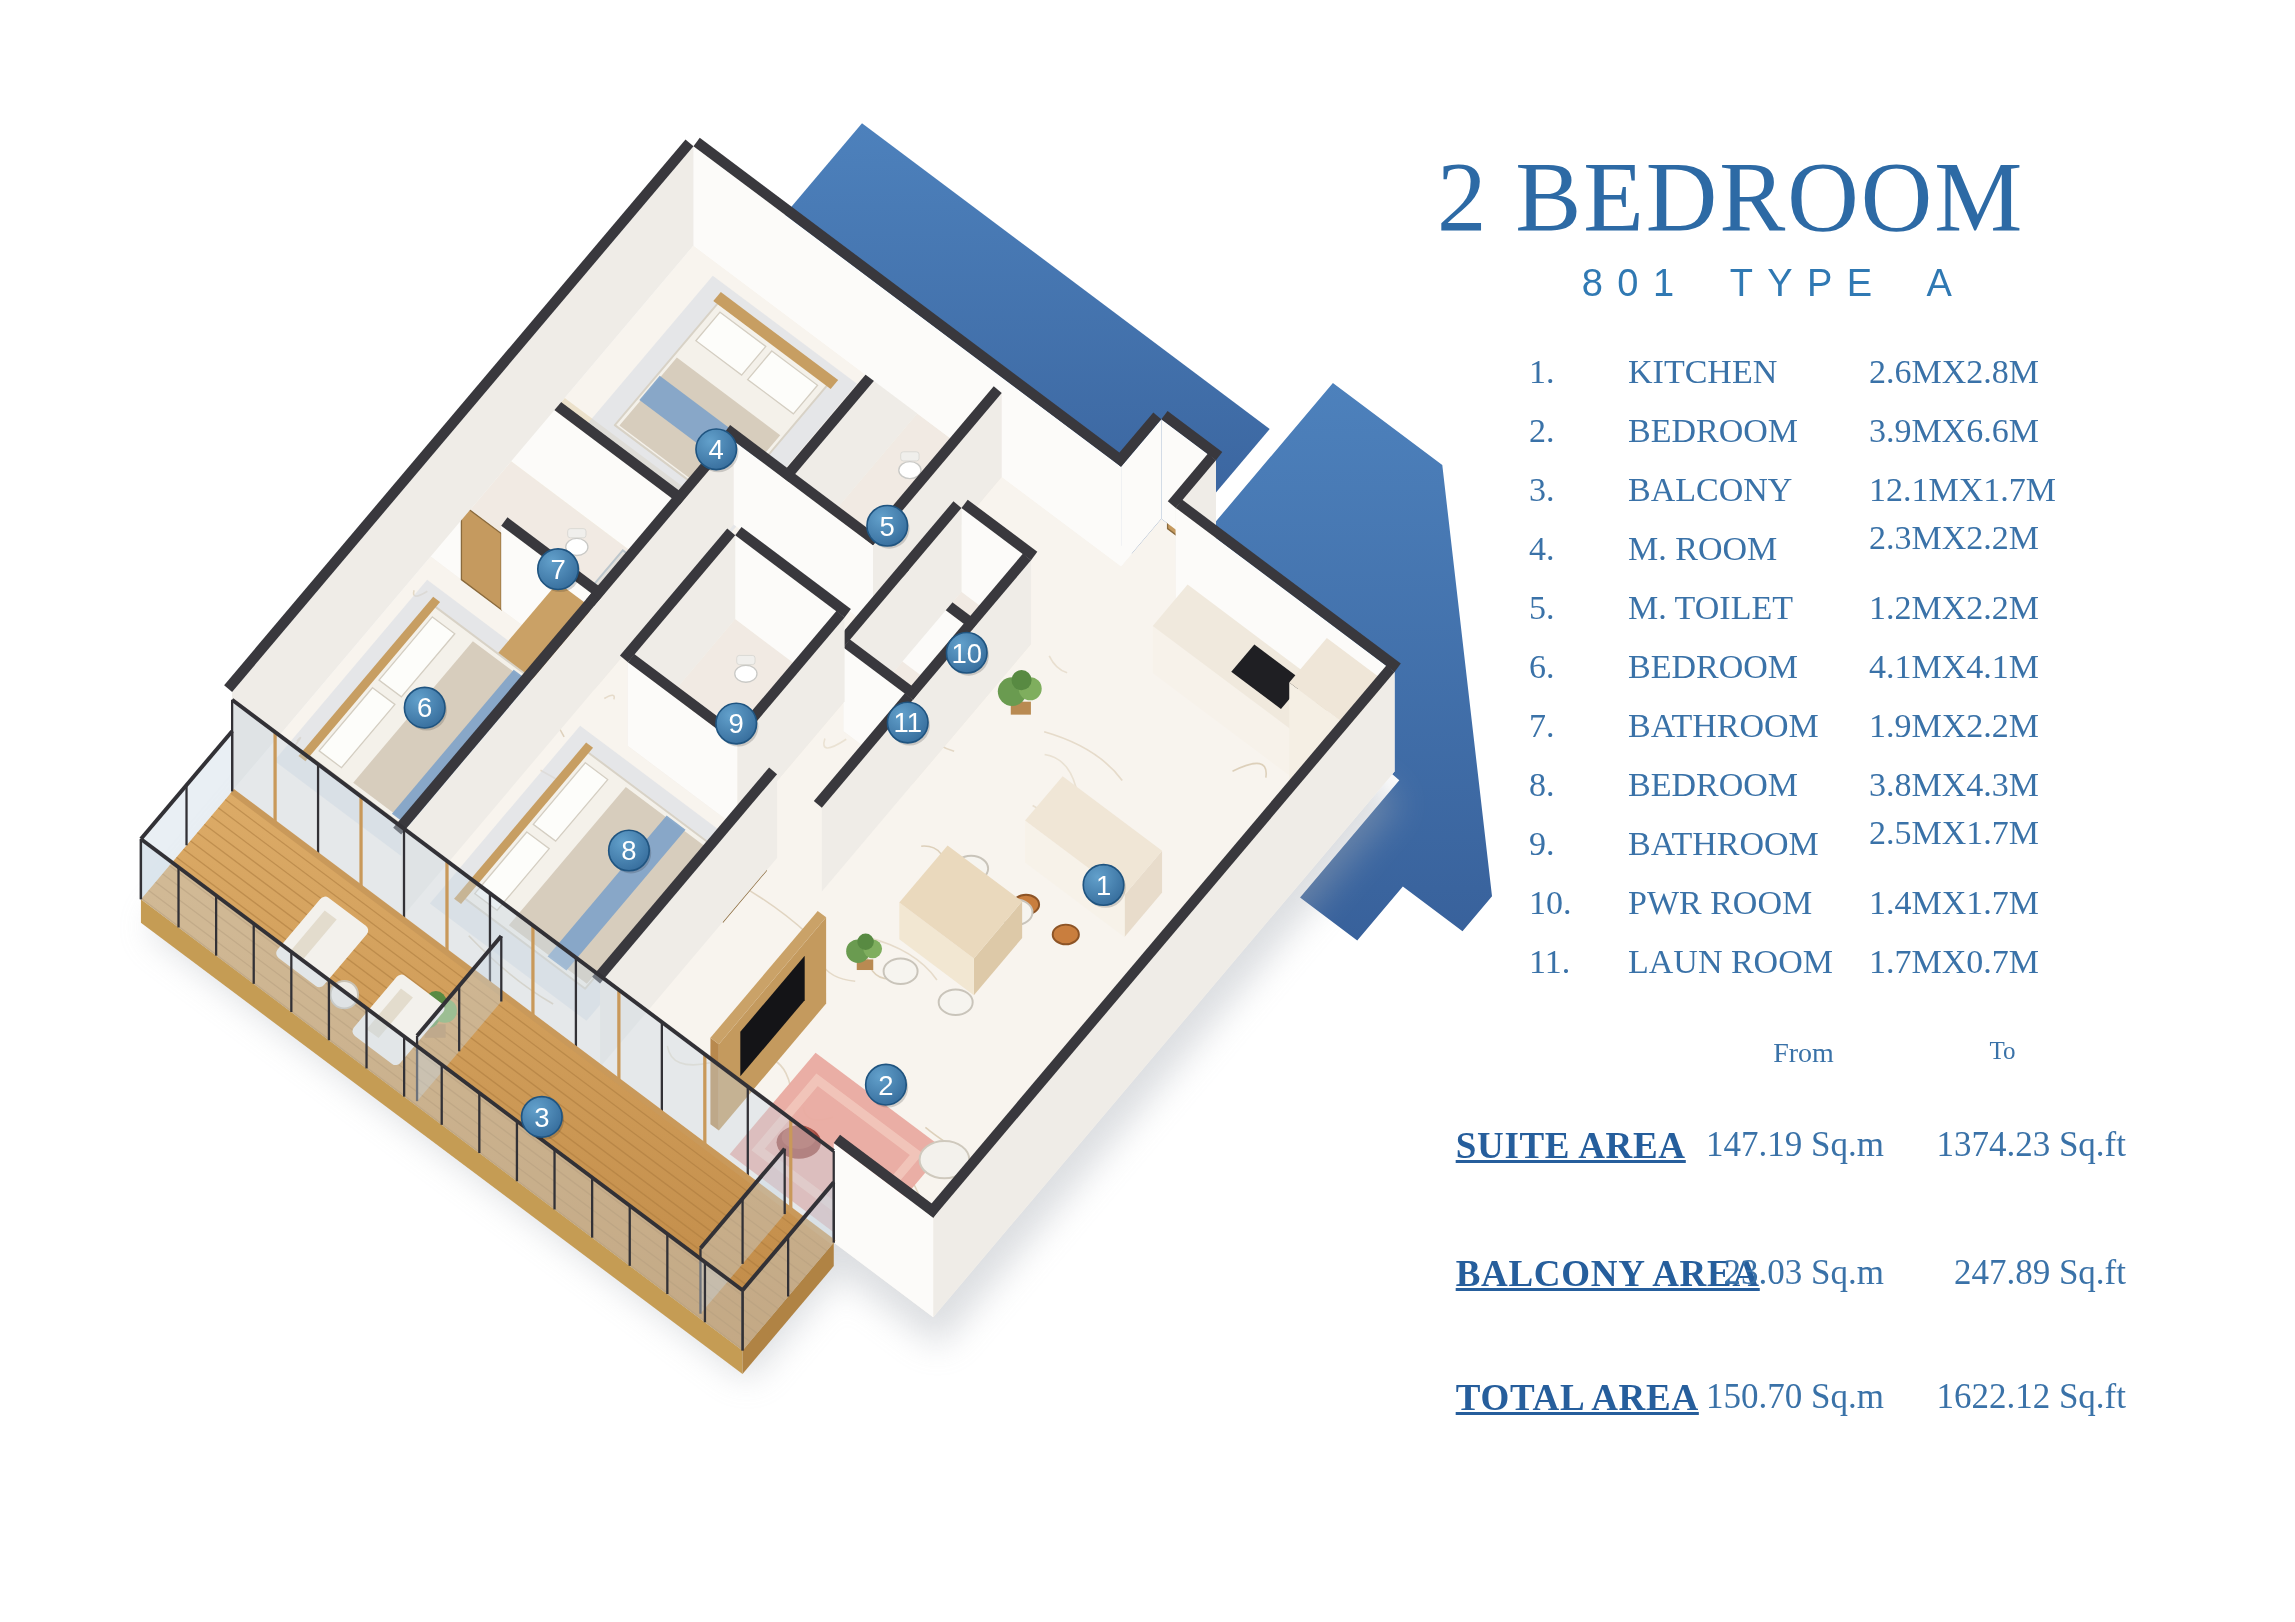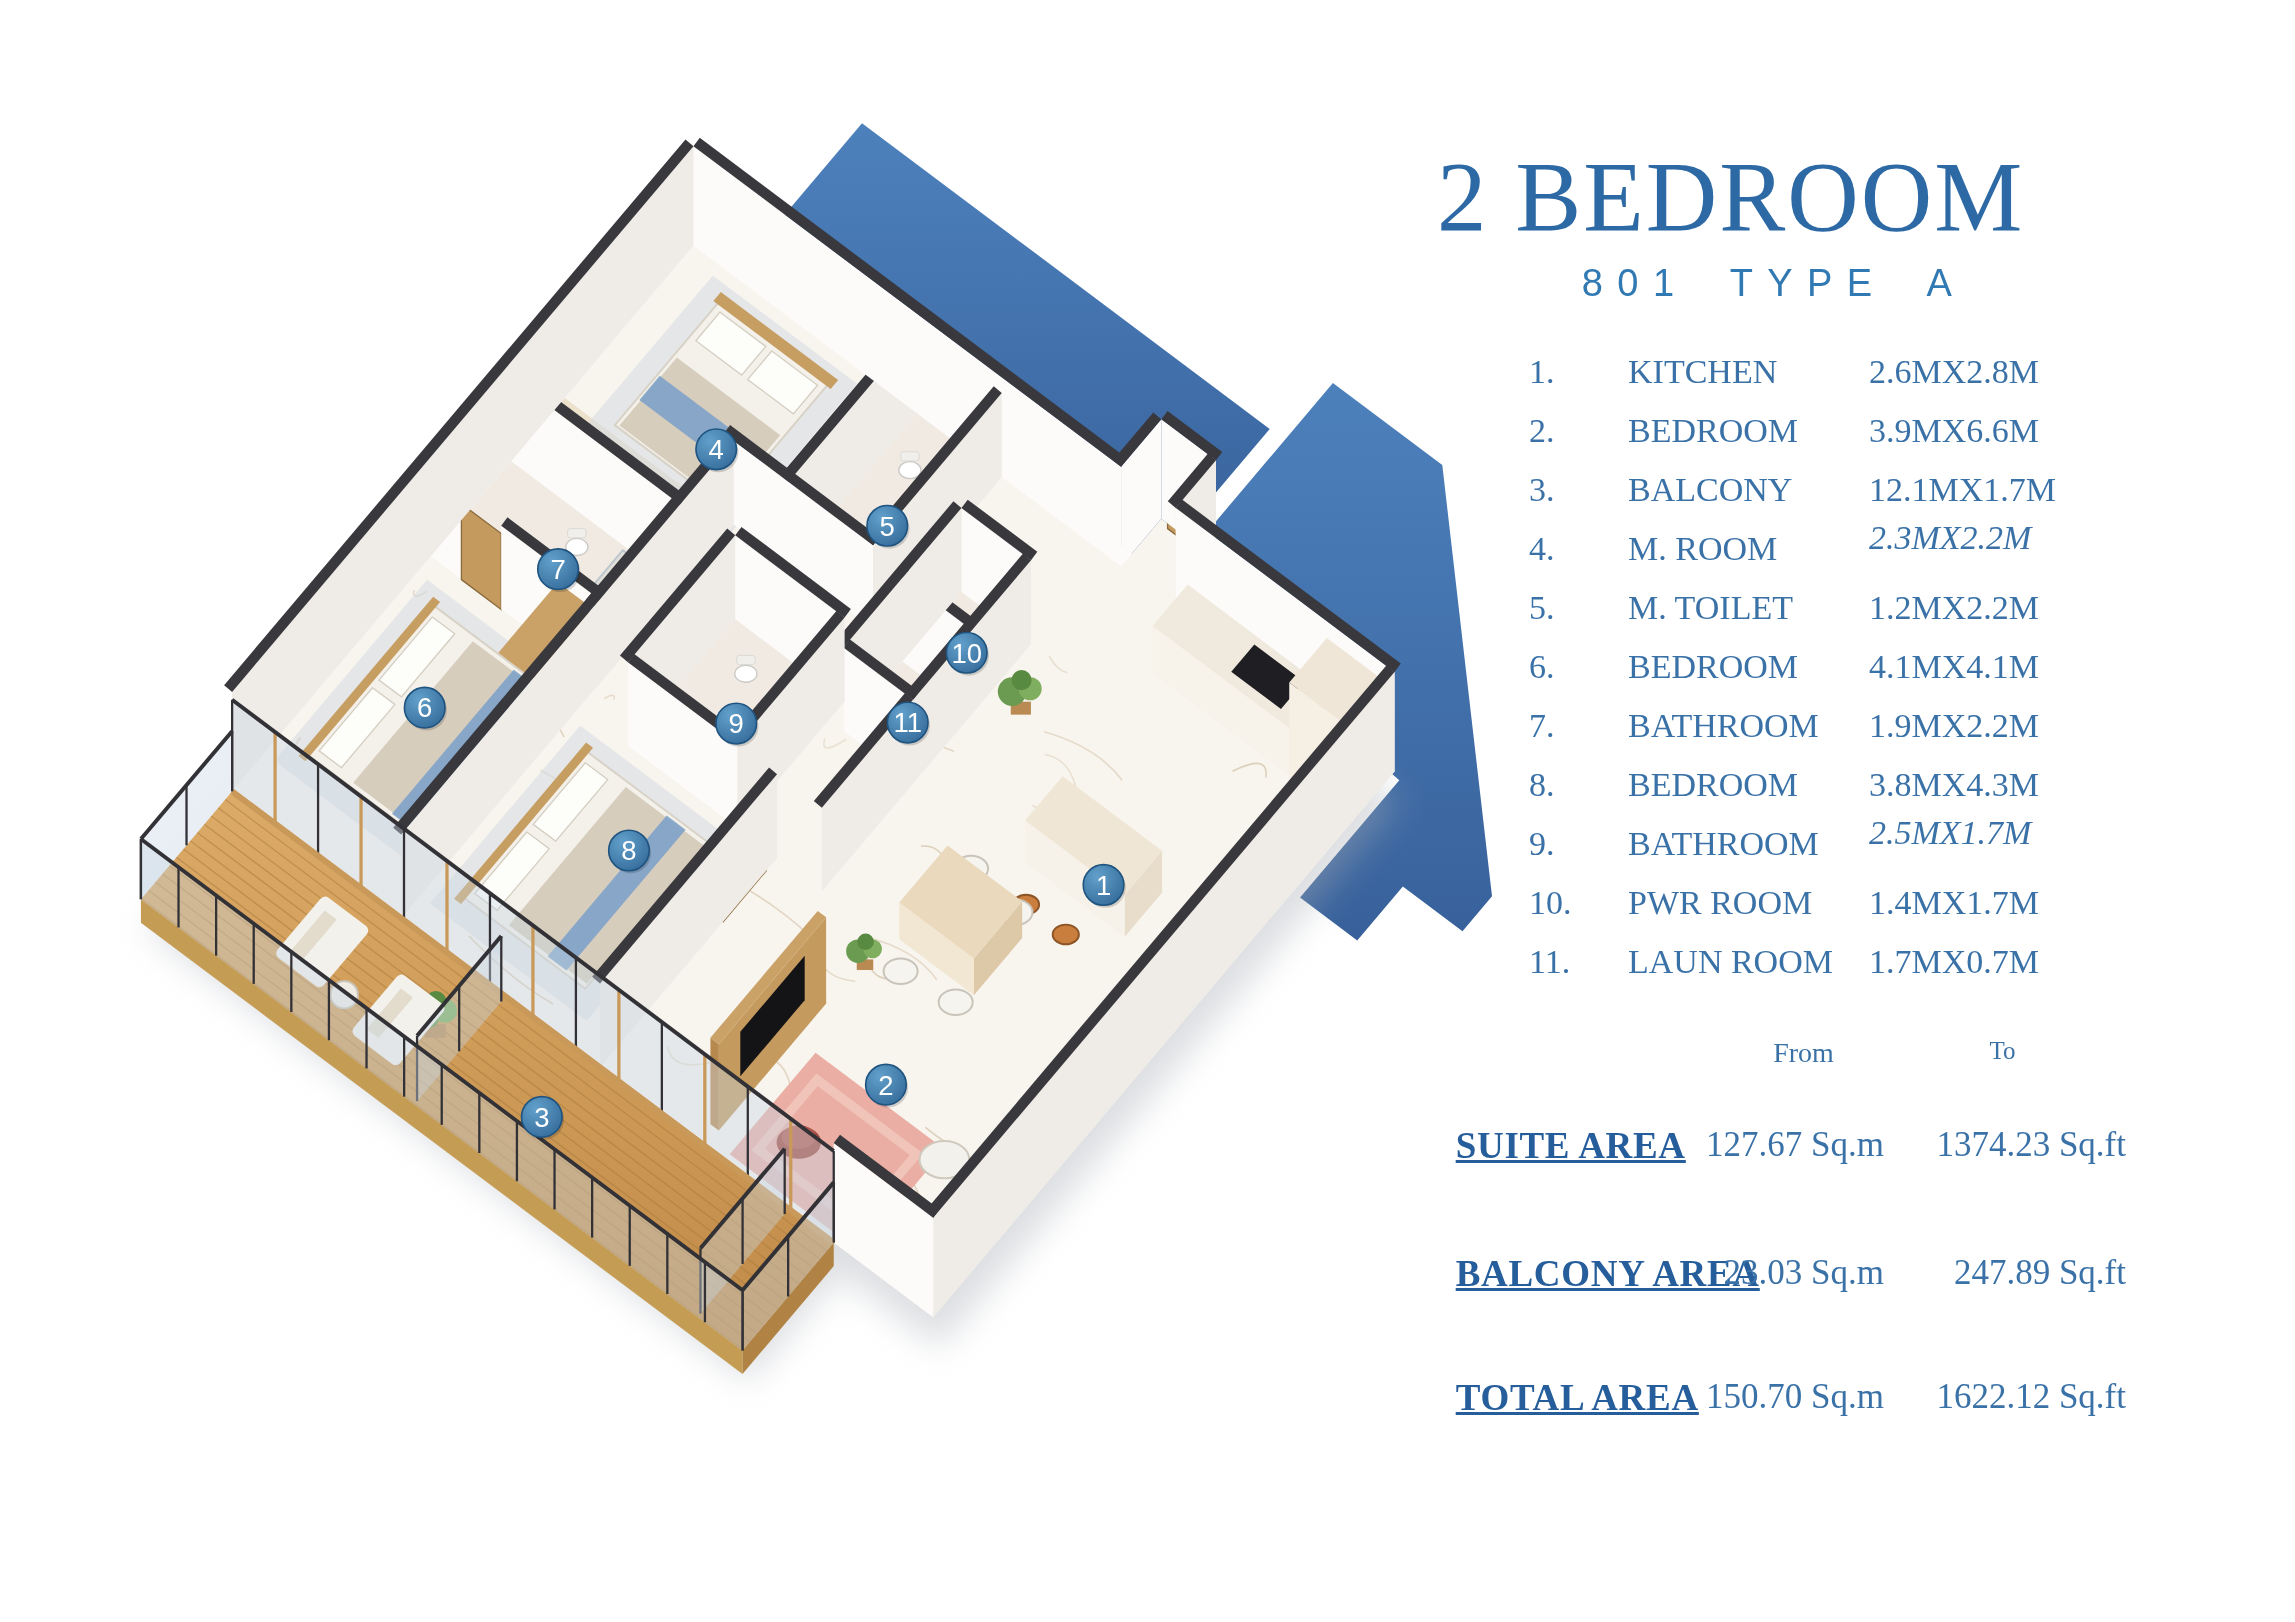--- a/index.html
+++ b/index.html
@@ -19,21 +19,21 @@
   .page-subtitle{
     position:absolute;left:1437px;top:262px;width:674px;
     font-family:"Liberation Sans",sans-serif;font-size:38px;font-weight:400;
     color:#3079b3;text-align:center;letter-spacing:14.4px;word-spacing:17px;
   }
   .room-list{position:absolute;left:1529px;top:342px;width:531px;}
   .room-row{display:flex;align-items:center;height:59px;color:#3a72a8;font-size:34px;}
   .room-no{width:99px;flex:none;}
   .room-name{width:241px;flex:none;}
   .room-dim{flex:1;}
-  .dim-raised{transform:translateY(-11px);font-style:italic;}
+  .dim-raised{transform:translateY(-11px);}
 
   .area-block{position:absolute;left:1440px;top:0;width:720px;height:1623px;pointer-events:none;}
   .area-head-from{position:absolute;left:298px;top:1037px;width:131px;text-align:center;
     font-size:28px;color:#3a72a8;}
   .area-head-to{position:absolute;left:510px;top:1037px;width:105px;text-align:center;
     font-size:25px;color:#3a72a8;}
   .area-row{position:absolute;left:0;width:720px;height:50px;display:flex;align-items:center;}
   .area-row.r0{top:1120px;} .area-row.r1{top:1248px;} .area-row.r2{top:1372px;}
   .area-label{position:absolute;left:15.7px;font-size:37px;font-weight:bold;color:#265e9c;letter-spacing:0.7px;text-decoration:underline;}
   .area-from{position:absolute;left:157px;width:287px;text-align:right;font-size:35px;color:#3a72a8;}
@@ -462,21 +462,21 @@
     <span class="room-dim">1.7MX0.7M</span>
   </div>
 </div>
 
 <div class="area-block">
   <div class="area-head-from">From</div>
   <div class="area-head-to">To</div>
 
   <div class="area-row r0">
     <span class="area-label">SUITE AREA</span>
-    <span class="area-from">127.67 Sq.m</span>
+    <span class="area-from">147.19 Sq.m</span>
     <span class="area-to">1374.23 Sq.ft</span>
   </div>
 
   <div class="area-row r1">
     <span class="area-label">BALCONY AREA</span>
     <span class="area-from">23.03 Sq.m</span>
     <span class="area-to">247.89 Sq.ft</span>
   </div>
 
   <div class="area-row r2">

